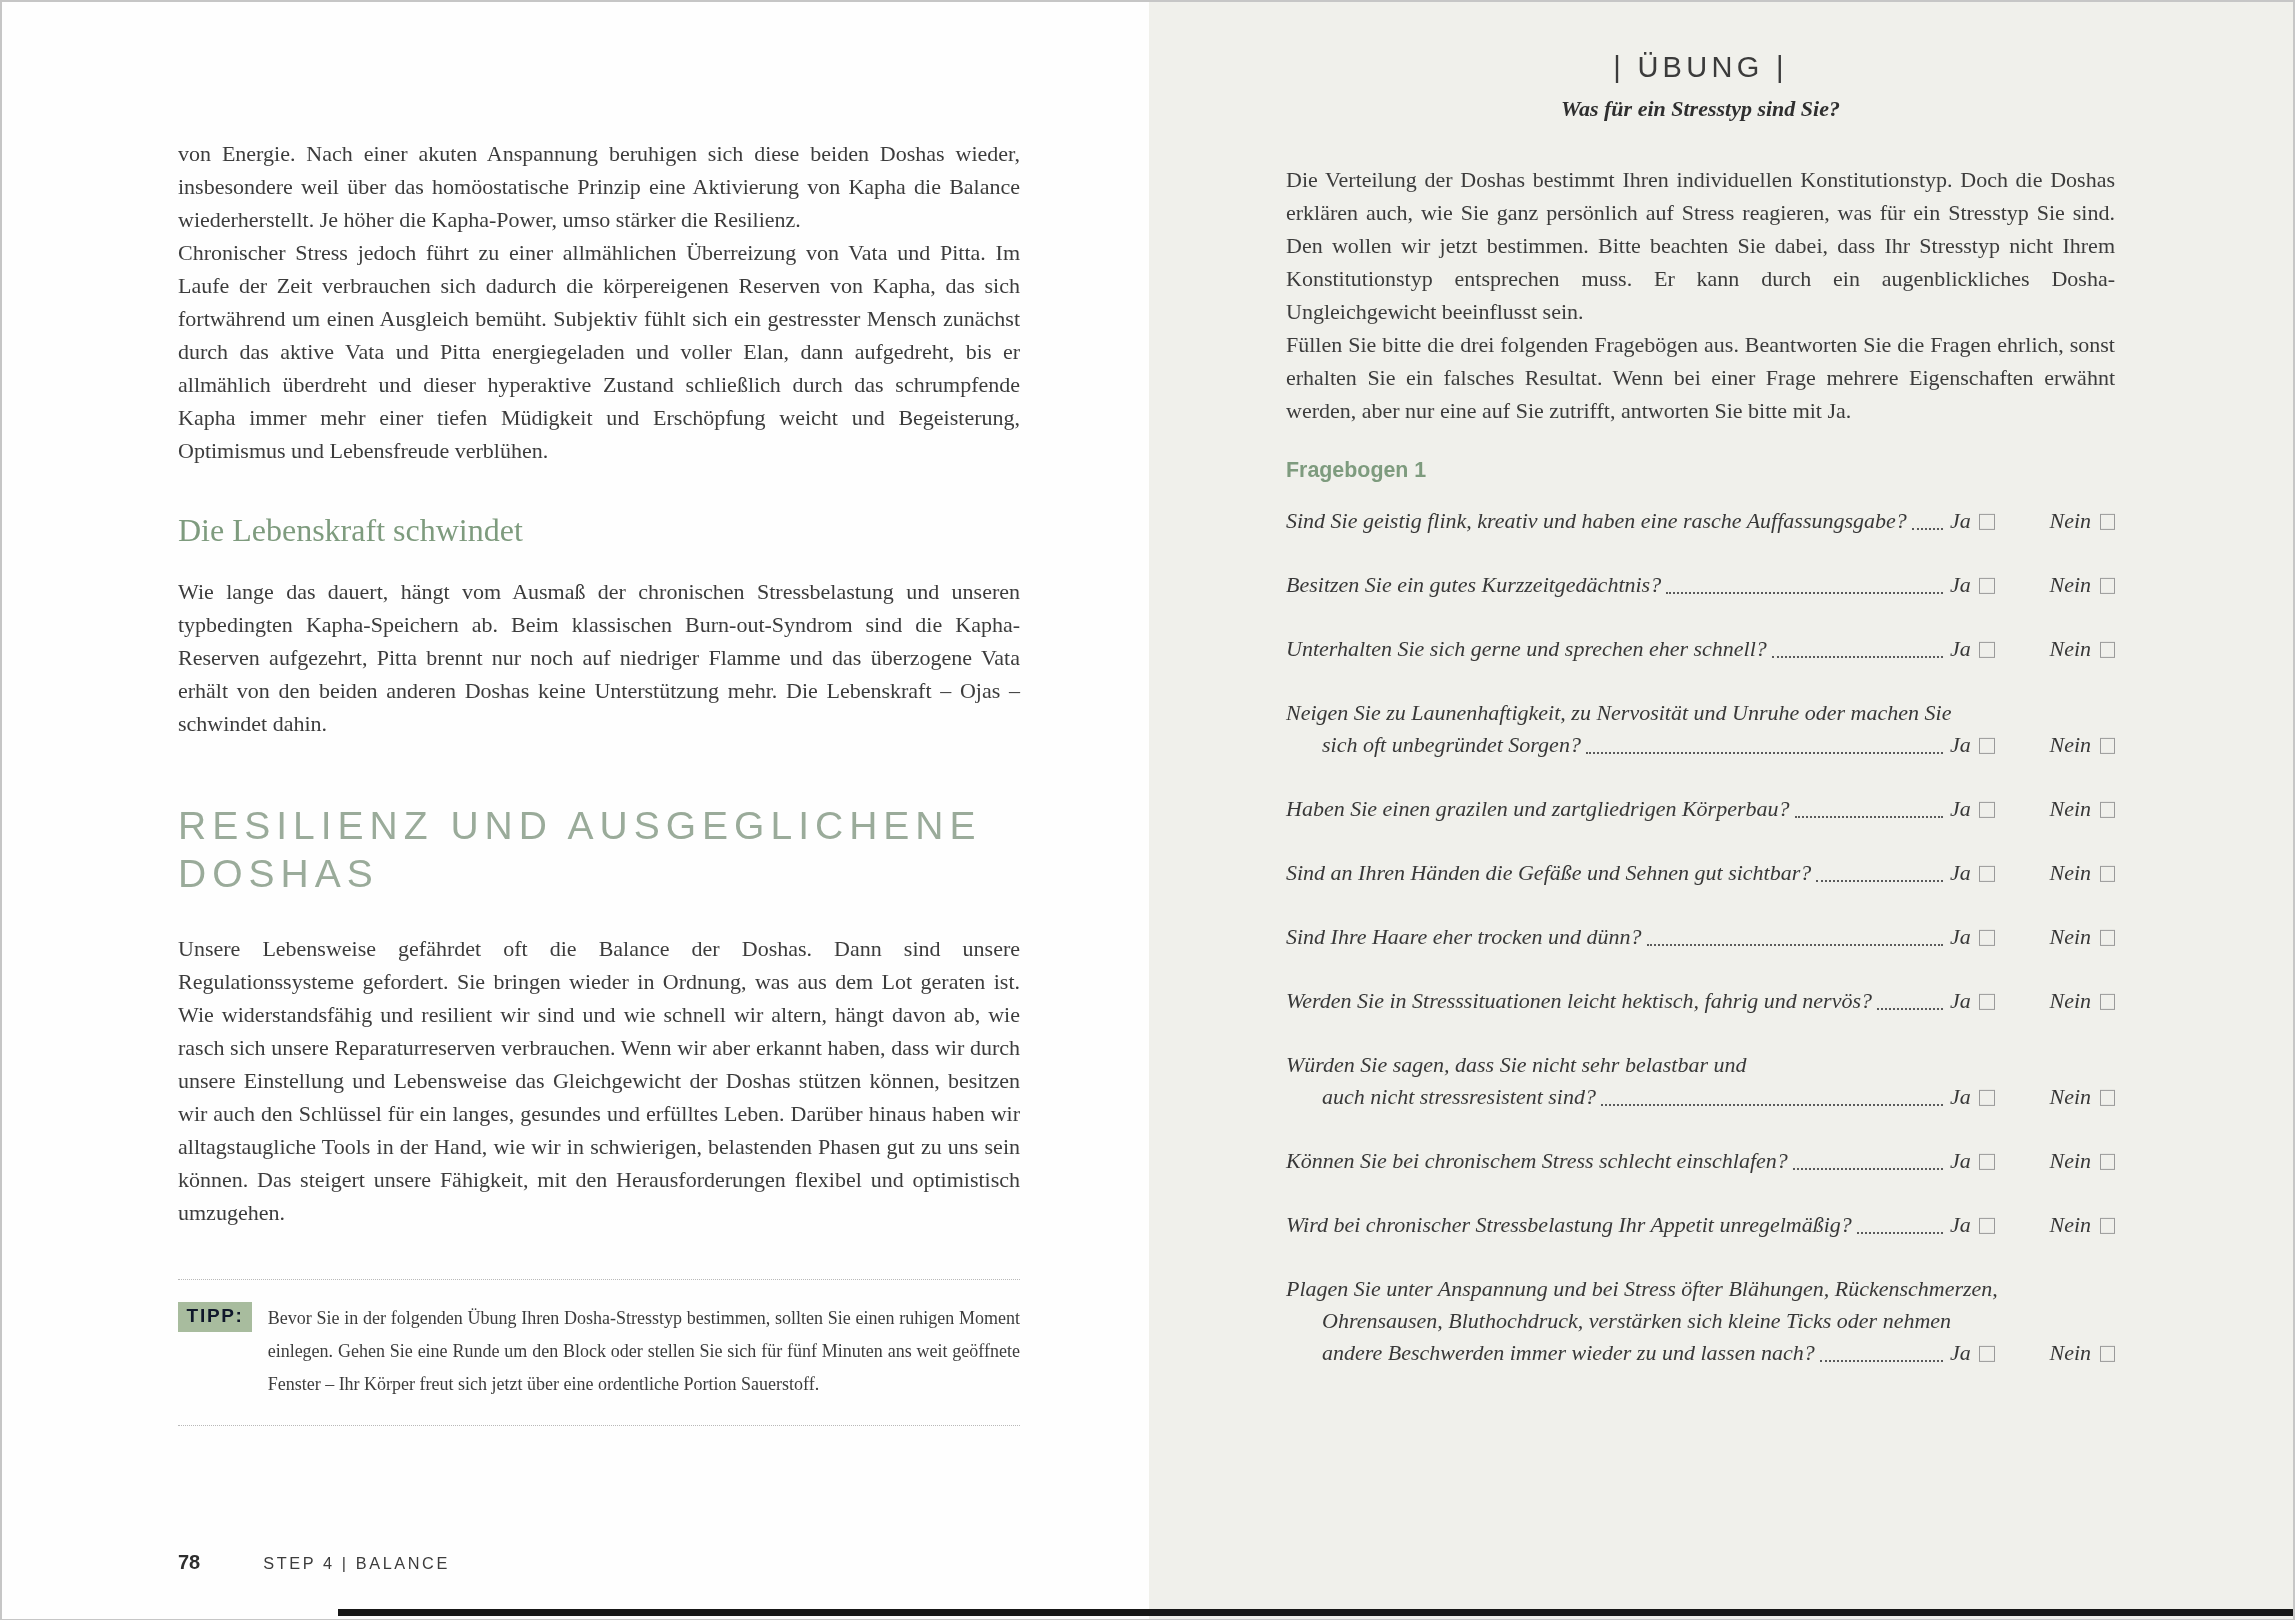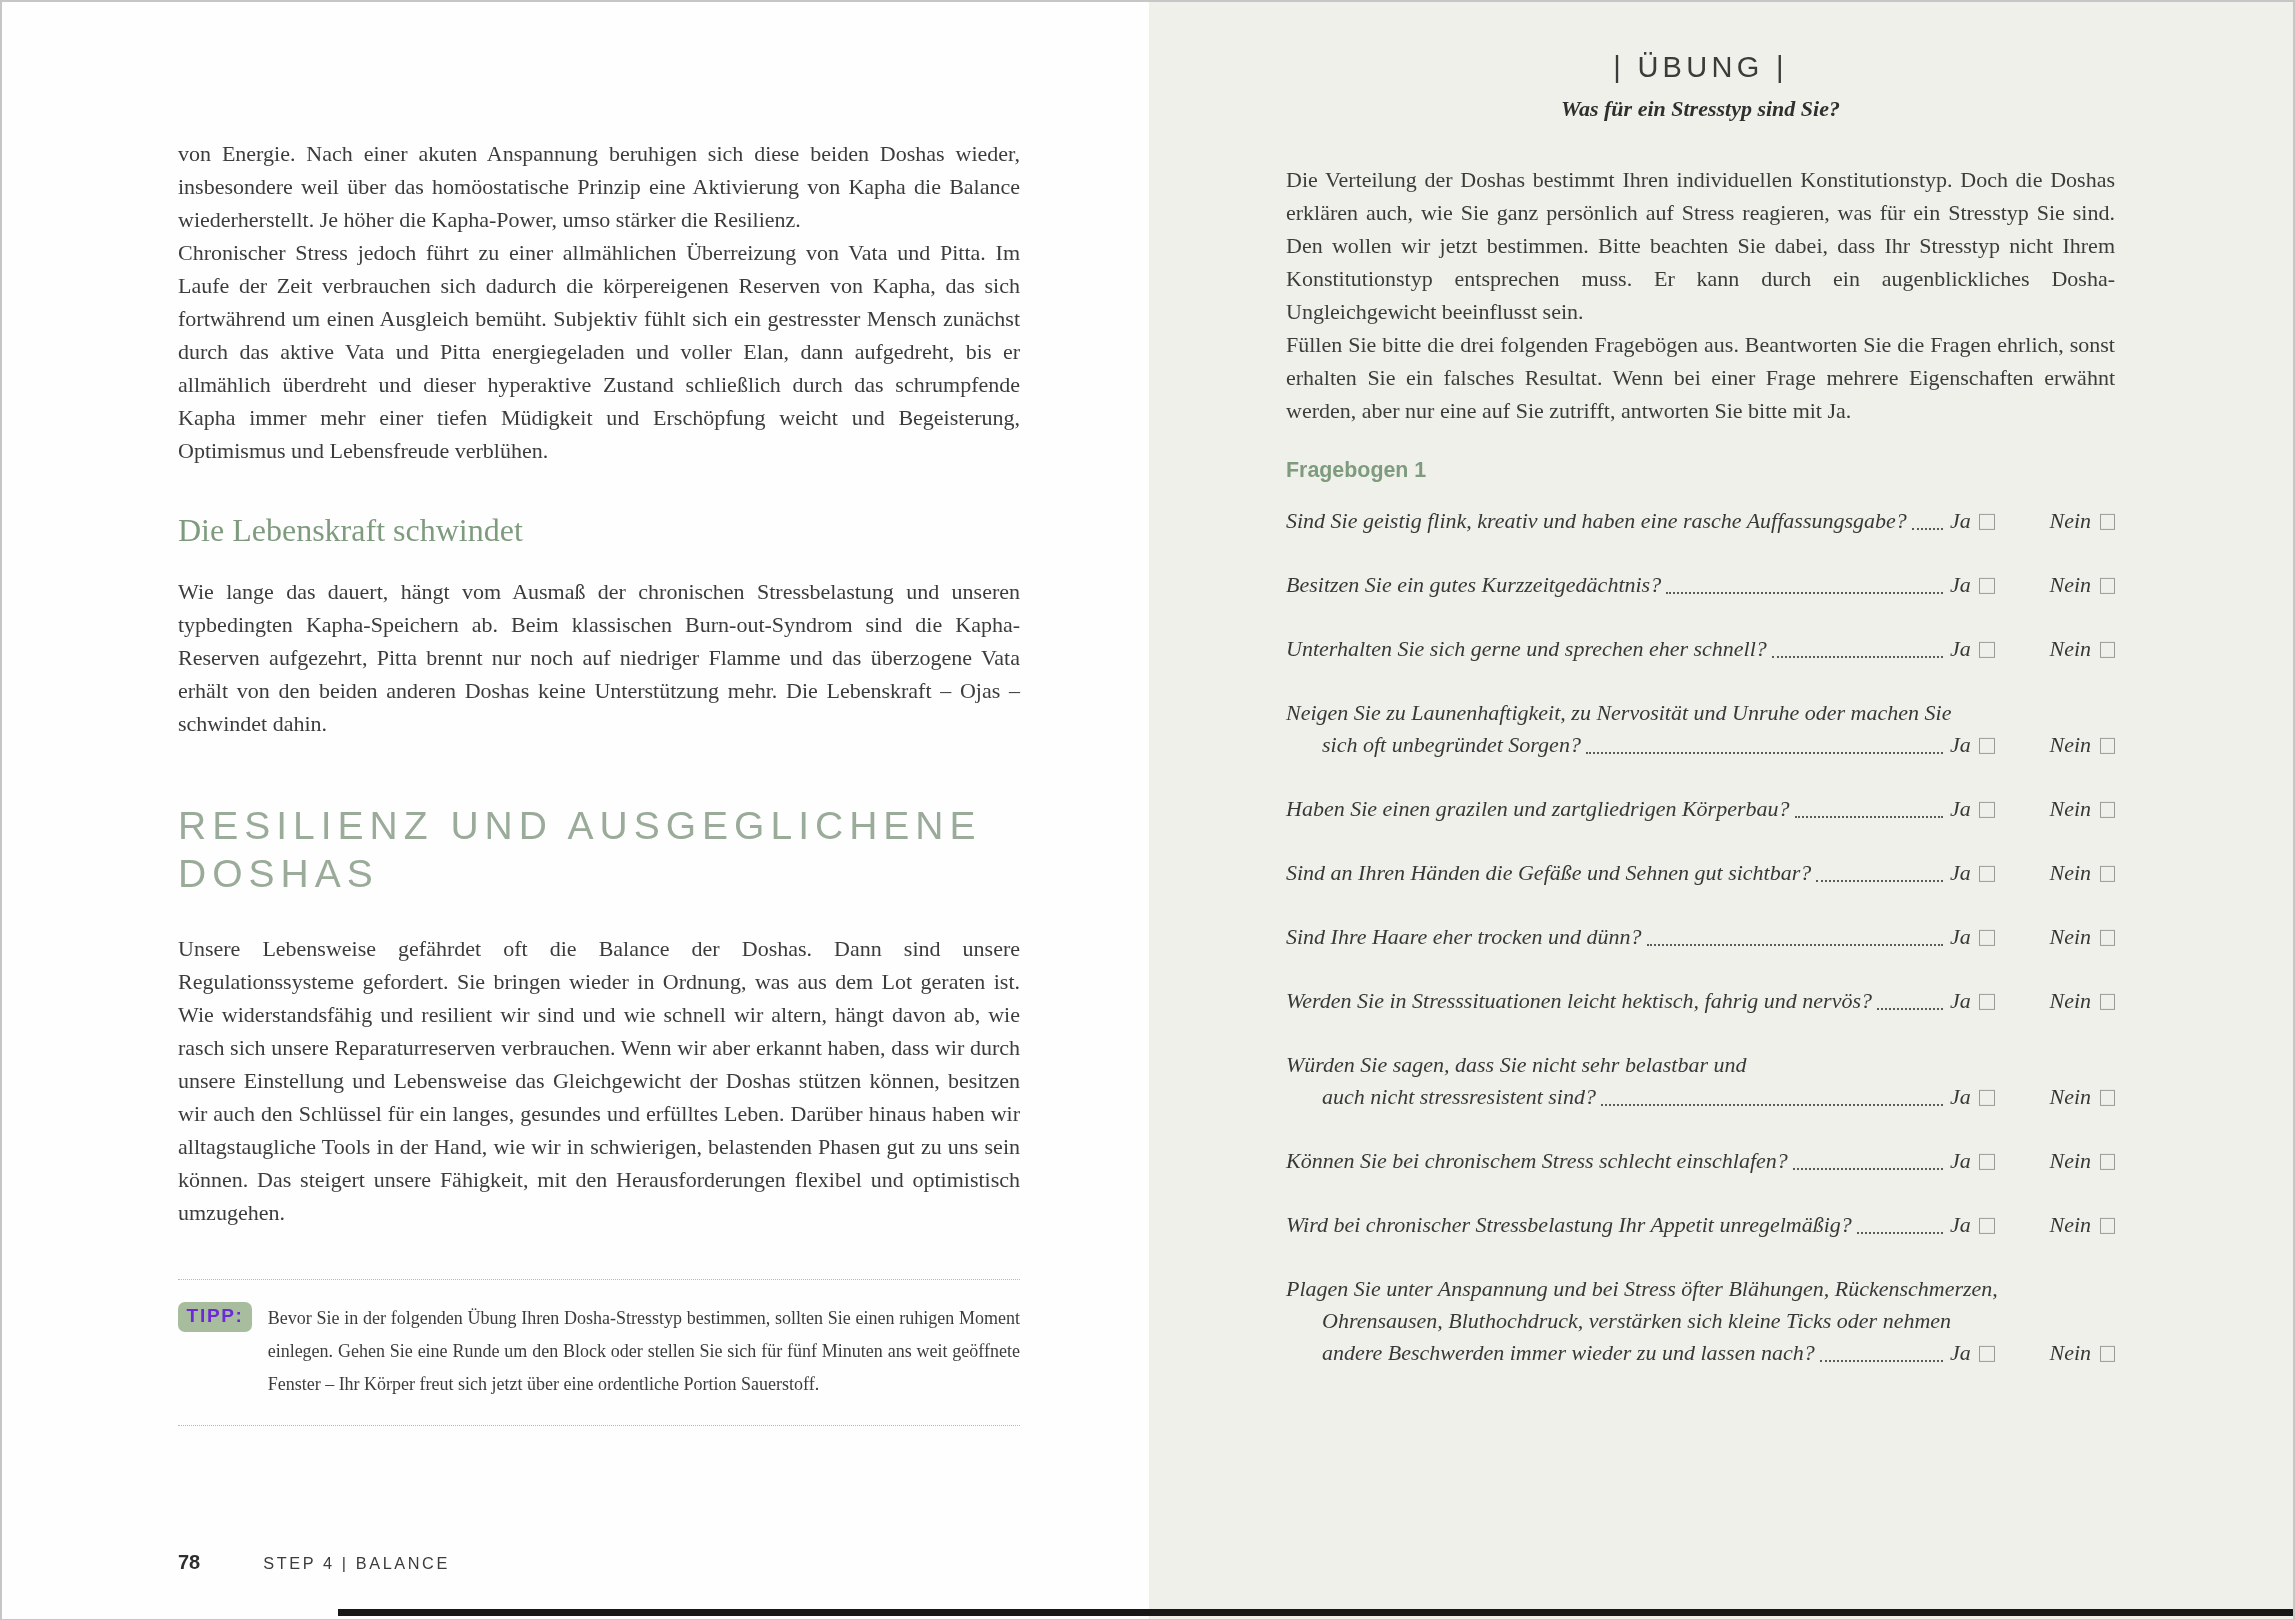--- a/index.html
+++ b/index.html
@@ -71,26 +71,25 @@
     border-bottom: 1.7px dotted #b9b9b9;
     padding: 22px 0 24px 0;
     display: flex;
     align-items: flex-start;
   }
   .tip-label {
     font-family: "Liberation Sans", "DejaVu Sans", sans-serif;
     font-weight: bold;
     font-size: 19px;
     letter-spacing: 1.7px;
-    color: #6d28d9;
+    color: #0f172a;
     background: var(--tip-label-bg);
     padding: 3.4px 8.6px 4.3px 8.6px;
     flex: 0 0 auto;
     margin-right: 15.4px;
-    border-radius: 7px;
   }
   .tip-text {
     font-size: 18px;
     line-height: 33px;
     text-align: justify;
     flex: 1;
   }
 
   .footer {
     position: absolute;

